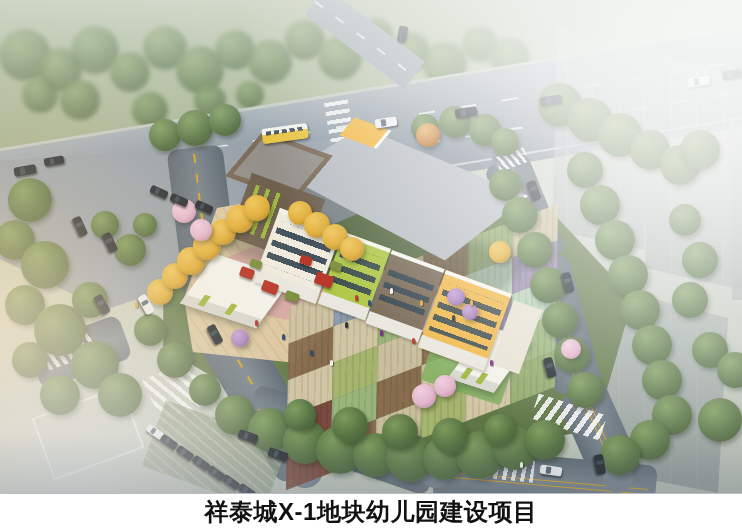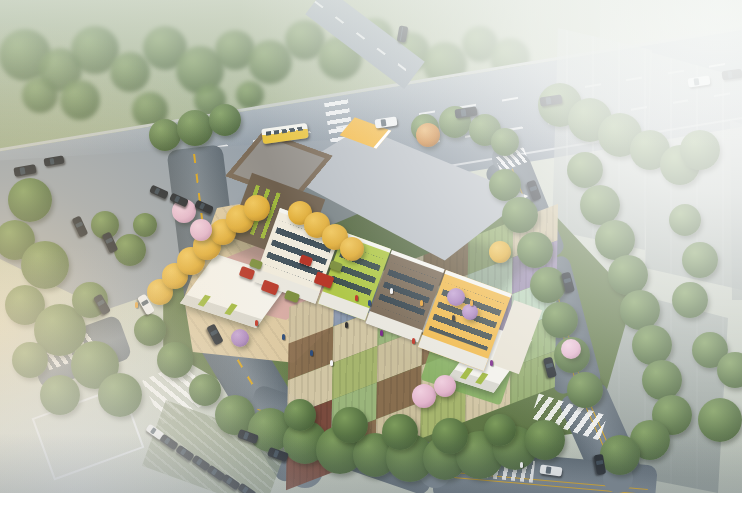--- a/index.html
+++ b/index.html
@@ -366,13 +366,16 @@
       <div style="left: 255px; top: 320px; width: 3px; height: 6px; background: rgb(192, 57, 43); border-radius: 1.5px; box-shadow: rgba(0, 0, 0, 0.4) 1px 1px 1px;"></div>
       <div style="left: 282px; top: 334px; width: 3px; height: 6px; background: rgb(46, 77, 123); border-radius: 1.5px; box-shadow: rgba(0, 0, 0, 0.4) 1px 1px 1px;"></div>
       <div style="left: 520px; top: 462px; width: 3px; height: 6px; background: rgb(242, 242, 242); border-radius: 1.5px; box-shadow: rgba(0, 0, 0, 0.4) 1px 1px 1px;"></div>
       <div style="left: 135px; top: 302px; width: 3px; height: 6px; background: rgb(230, 163, 60); border-radius: 1.5px; box-shadow: rgba(0, 0, 0, 0.4) 1px 1px 1px;"></div>
       <div style="left: 0px; top: 0px; width: 742px; height: 493px; background: radial-gradient(circle at 97% 0%, rgba(255, 255, 255, 0.95) 0%, rgba(255, 255, 255, 0.72) 22%, rgba(255, 255, 255, 0) 55%); pointer-events: none;"></div>
       <div style="left: 0px; top: 0px; width: 742px; height: 150px; background: linear-gradient(rgba(238, 242, 238, 0.6), rgba(238, 242, 238, 0)); pointer-events: none;"></div>
       <div style="left: 0px; top: 0px; width: 742px; height: 493px; background: radial-gradient(circle at 0% 66%, rgba(255, 228, 185, 0.6) 0%, rgba(255, 228, 185, 0.25) 18%, rgba(255, 228, 185, 0) 38%); pointer-events: none;"></div>
       <div style="left: 0px; top: 0px; width: 742px; height: 493px; background: radial-gradient(circle at 10% 100%, rgba(225, 228, 232, 0.65) 0%, rgba(225, 228, 232, 0) 30%); pointer-events: none;"></div>
       <div style="left: 0px; top: 433px; width: 742px; height: 60px; background: linear-gradient(0deg, rgba(120, 130, 140, 0.3), rgba(120, 130, 140, 0)); pointer-events: none;"></div>
     </div>
+  <div class="caption">
+    <span>祥泰城X-1地块幼儿园建设项目</span>
+  </div>
 </div>
 
 </body></html>

